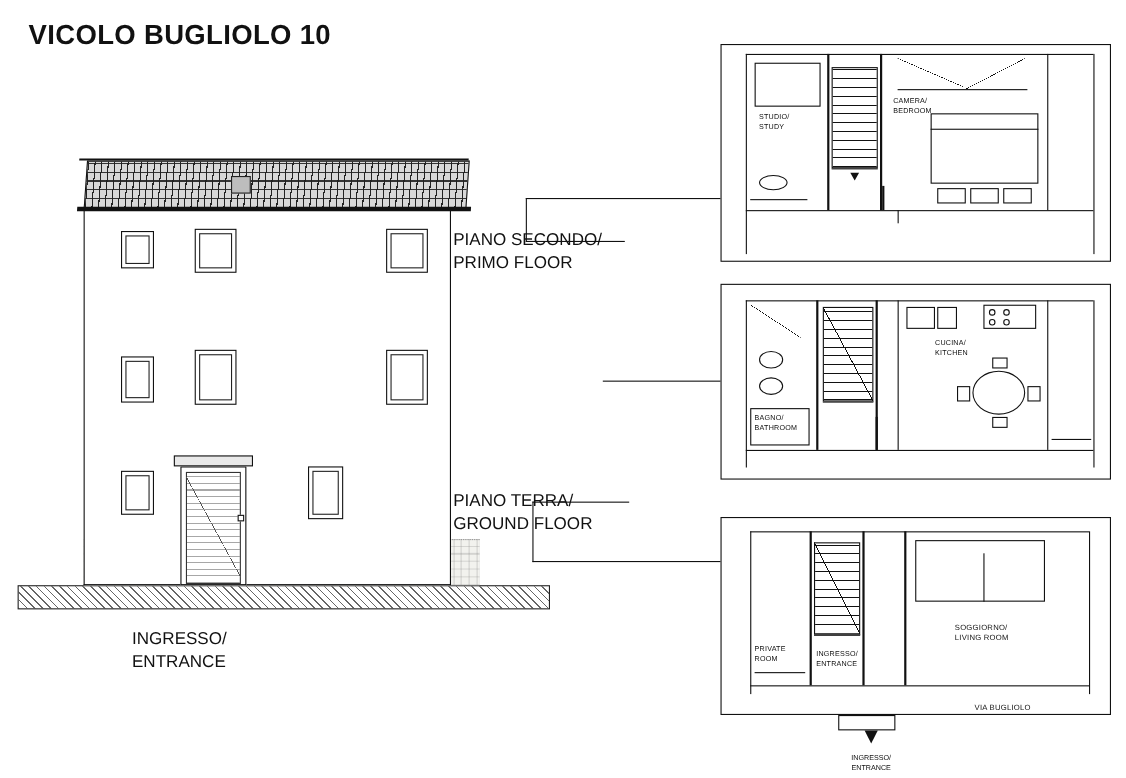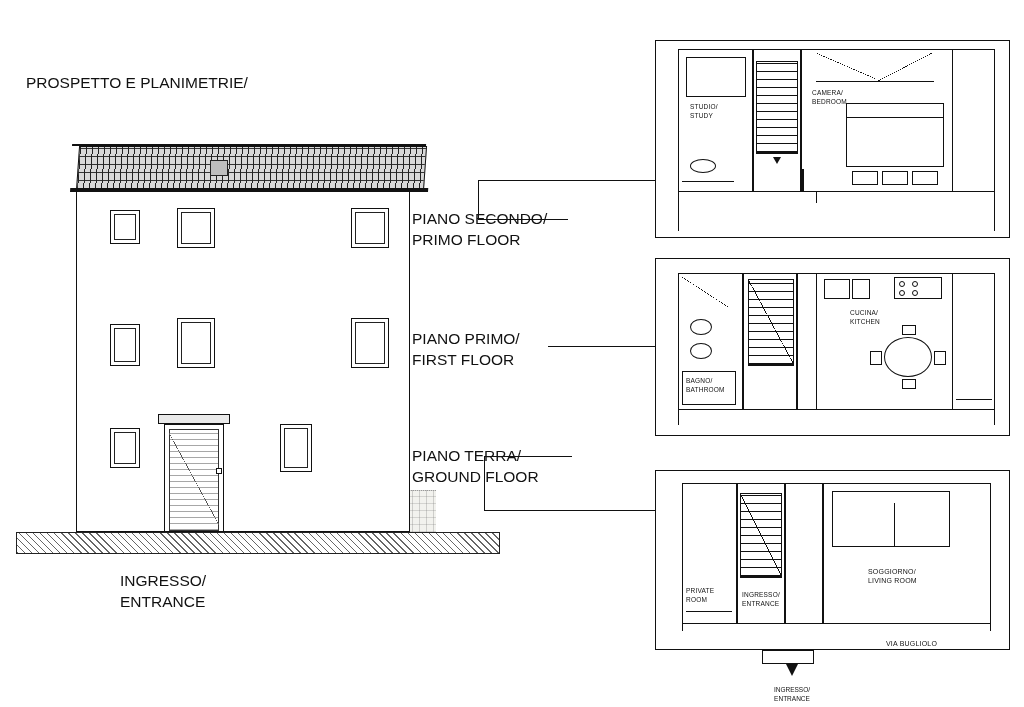--- a/index.html
+++ b/index.html
@@ -163,22 +163,22 @@
   .entry-step {
     position:absolute; left:762px; top:650px; width:52px; height:14px;
     border:1px solid #111; background:#fff;
   }
 </style>
 </head>
 <body>
 
 <div class="root">
 
+  <div id="doc-title">VICOLO BUGLIOLO 10</div>
   <div id="subtitle">
-    <div>PROSPETTO E PLANIMETRIE/</div>
   </div>
 
   <div id="elevation">
 
     <div class="ground-strip"></div>
     <div class="terrain"></div>
 
     <div class="facade-body"></div>
     <div class="roof"></div>
     <div class="roof-edge"></div>
@@ -203,24 +203,20 @@
   </div>
 
   <div id="entrance-label">
     <div>INGRESSO/</div>
     <div>ENTRANCE</div>
   </div>
 
   <div class="floor-label" id="label-second">
     <div>PIANO SECONDO/</div>
     <div>PRIMO FLOOR</div>
-  </div>
-  <div class="floor-label" id="label-first">
-    <div>PIANO PRIMO/</div>
-    <div>FIRST FLOOR</div>
   </div>
   <div class="floor-label" id="label-ground">
     <div>PIANO TERRA/</div>
     <div>GROUND FLOOR</div>
   </div>
 
   <div class="leader" style="left:478px; top:180px; width:178px; height:1.4px;"></div>
   <div class="leader" style="left:478px; top:180px; width:1.4px; height:40px;"></div>
   <div class="leader" style="left:478px; top:219px; width:90px; height:1.4px;"></div>
 

